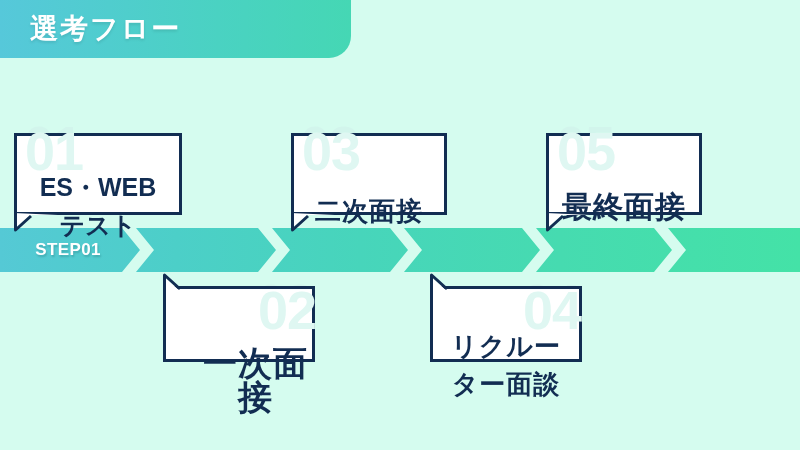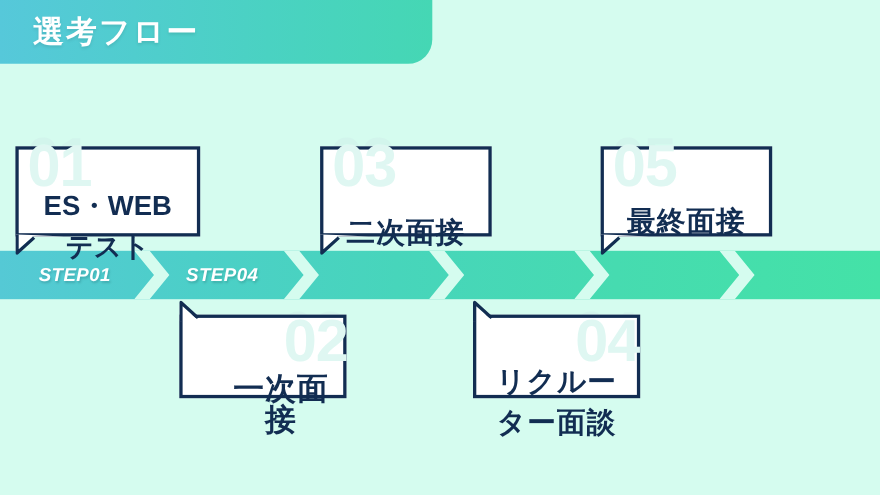--- a/index.html
+++ b/index.html
@@ -8,21 +8,21 @@
     background:#d5fcef;
     font-family:"Liberation Sans", sans-serif;
     position:relative;
     overflow:hidden;
   }
 
   
   .header {
     position:absolute;
     left:0; top:0;
-    width:393px; height:58px;
+    width:351px; height:58px;
     background:linear-gradient(90deg,#56c8da 0%,#4ad2c2 62%,#45d7b4 100%);
     border-bottom-right-radius:22px;
     display:flex;
     align-items:center;
   }
   .header-title {
     color:#ffffff;
     font-size:28px;
     font-weight:bold;
     letter-spacing:2px;
@@ -31,21 +31,20 @@
   }
 
   
   .stepbar {
     position:absolute;
     left:0; top:228px;
     width:800px; height:44px;
     background:linear-gradient(90deg,#55c9d5 0%,#4ccfc8 22%,#47d5bb 45%,#46dbb0 70%,#44e2a7 100%);
     display:flex;
     align-items:stretch;
-    font-style:italic;
   }
   .step {
     position:relative;
     flex:0 0 auto;
     display:flex;
     align-items:center;
     justify-content:center;
   }
   .step-label {
     color:#ffffff;
@@ -113,48 +112,45 @@
   
   #card1 { left:14px; top:133px; width:168px; height:82px; }
   #card1 .card-text {
     font-size:25px; padding-top:14px;
     letter-spacing:0px;
   }
   #card1 .l2 { margin-top:-12px; }
 
   
   #card2 { left:163px; top:286px; width:152px; height:76px; }
-  #card2 .card-text { font-size:28px; padding-top:23px;padding-left:33px; }
+  #card2 .card-text { font-size:34px; padding-top:23px;padding-left:33px; }
 
   
   #card3 { left:291px; top:133px; width:156px; height:82px; }
   #card3 .card-text { font-size:26px; padding-top:36px; }
 
   
   #card4 { left:430px; top:286px; width:152px; height:76px; }
   #card4 .card-text { font-size:26px; padding-top:18px; }
   #card4 .l2 { margin-top:-14px; }
 
   
   #card5 { left:546px; top:133px; width:156px; height:82px; }
-  #card5 .card-text { font-size:26px; padding-top:26px; }
+  #card5 .card-text { font-size:30px; padding-top:26px; }
 </style>
 </head>
 <body>
 
 <div class="header">
   <div class="header-title">選考フロー</div>
 </div>
 
 <div class="stepbar">
   <div class="step" style="width:136px">
     <span class="step-label">STEP01</span>
-  </div>
-  <div class="step" style="width:132px">
-    <span class="step-label">STEP04</span>
   </div>
 
   <svg class="chev" style="left:122px" viewBox="0 0 34 44">
       <path d="M0 0 H14 L32 22 L14 44 H0 L18 22 Z" fill="#d5fcef"></path>
     </svg>
   <svg class="chev" style="left:258px" viewBox="0 0 34 44">
       <path d="M0 0 H14 L32 22 L14 44 H0 L18 22 Z" fill="#d5fcef"></path>
     </svg>
   <svg class="chev" style="left:390px" viewBox="0 0 34 44">
       <path d="M0 0 H14 L32 22 L14 44 H0 L18 22 Z" fill="#d5fcef"></path>

